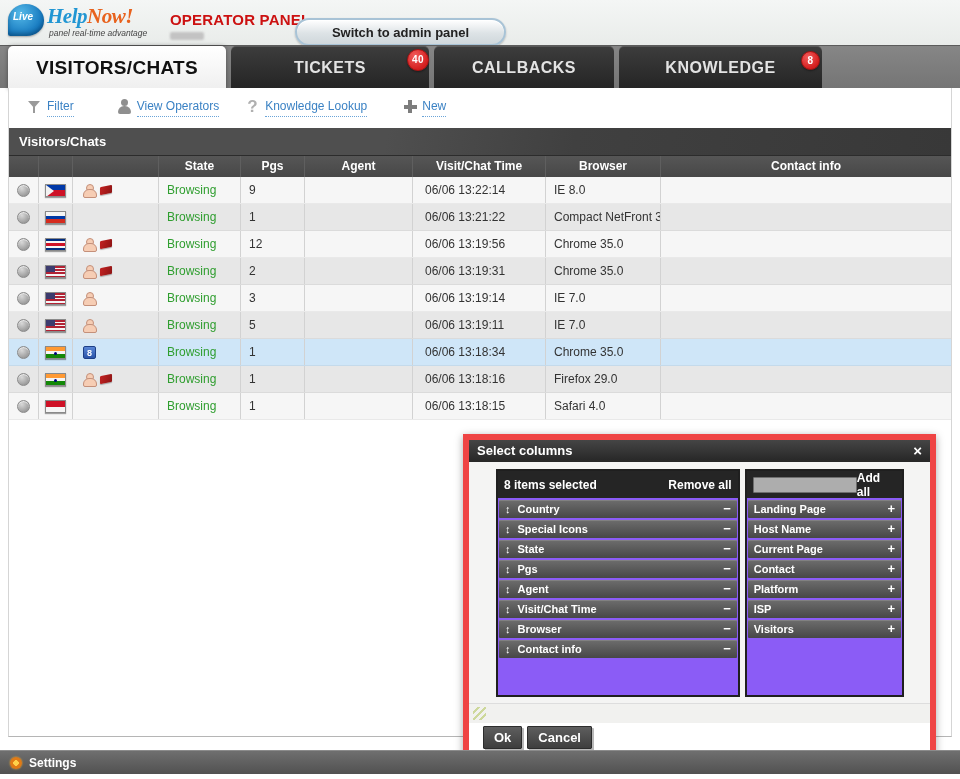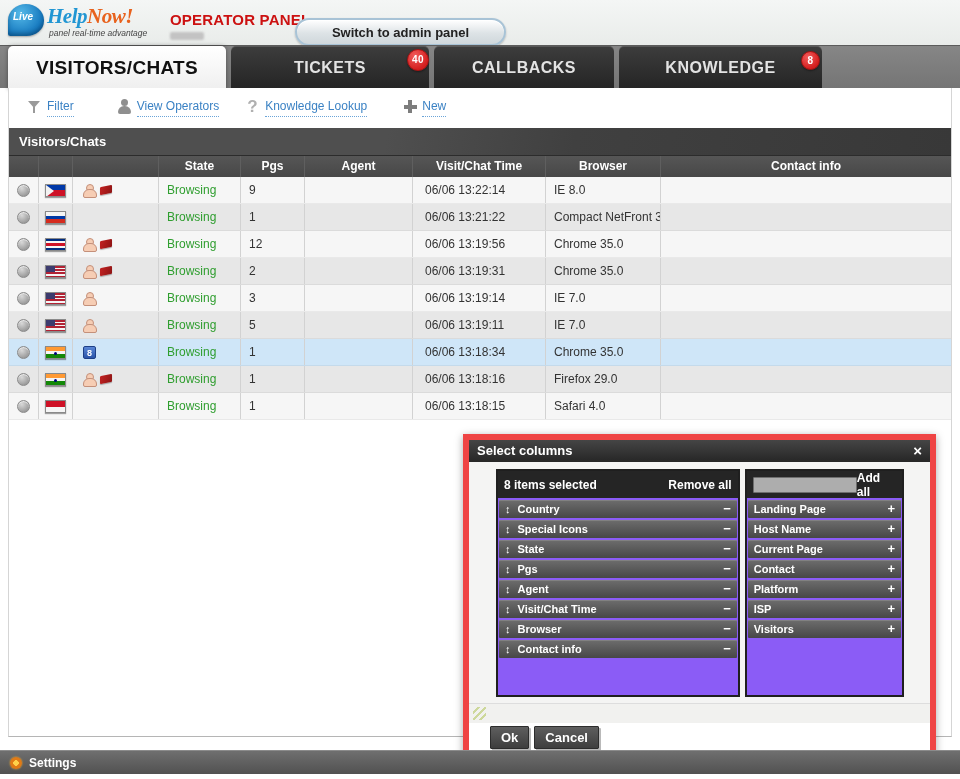--- a/index.html
+++ b/index.html
@@ -109,21 +109,21 @@
   .cp-head { height:27px; background:#252525; display:flex; align-items:center; padding:0 6px; }
   .cp-summary { color:#fff; font:bold 12px "Liberation Sans", sans-serif; }
   .cp-link { margin-left:auto; color:#fff; font:bold 12px "Liberation Sans", sans-serif; cursor:pointer; }
   .cp-search { width:104px; height:16px; background:#adadad; border:1px solid #6e6e6e; border-radius:1px; font:11px "Liberation Sans", sans-serif; padding:0 3px; }
   .col-panel ul { list-style:none; padding:1px; }
   .col-item { height:18px; margin:1px 0 2px; background:linear-gradient(#6d6d6d,#474747); border-radius:1px; display:flex; align-items:center; padding:0 6px; color:#fff; font:bold 11px "Liberation Sans", sans-serif; cursor:move; box-shadow:inset 0 1px 0 rgba(255,255,255,.15); }
   .ci-move { font-weight:bold; margin-right:7px; font-size:11px; }
   .ci-act { margin-left:auto; font:bold 13px/18px "Liberation Sans", sans-serif; cursor:pointer; }
   .dlg-resize { height:20px; background:#f1f1ef; border-top:1px solid #ddd; position:relative; }
   .grip { position:absolute; left:4px; top:3px; width:13px; height:13px; background:repeating-linear-gradient(135deg, transparent 0 3px, #cdd89b 3px 5px); cursor:nwse-resize; }
-  .dlg-buttons { background:#fff; padding:3px 0 4px 21px; display:flex; gap:5px; }
+  .dlg-buttons { background:#fff; padding:3px 0 4px 14px; display:flex; gap:5px; }
   .dlg-buttons button { height:23px; padding:0 10px; background:linear-gradient(#5e5e5e,#3e3e3e); color:#fff; border:1px solid #2c2c2c; border-radius:1px; font:bold 13px "Liberation Sans", sans-serif; box-shadow:2px 2px 0 #b9b9b9; cursor:pointer; }
 
   
   .settings-bar { position:absolute; left:0; top:750px; width:960px; height:24px; background:linear-gradient(#6f6f6f,#515151); border-top:1px solid #8b8b8b; display:flex; align-items:center; cursor:pointer; }
   .gear { display:inline-block; width:12px; height:12px; margin-left:10px; border-radius:50%; background:radial-gradient(circle at 50% 50%, #ffd24a 0 30%, #e07b16 35% 100%); box-shadow:0 0 2px #ffb52e; }
   .settings-lbl { color:#fff; font:bold 12px "Liberation Sans", sans-serif; margin-left:7px; }
 </style>
 </head>
 <body>
 

